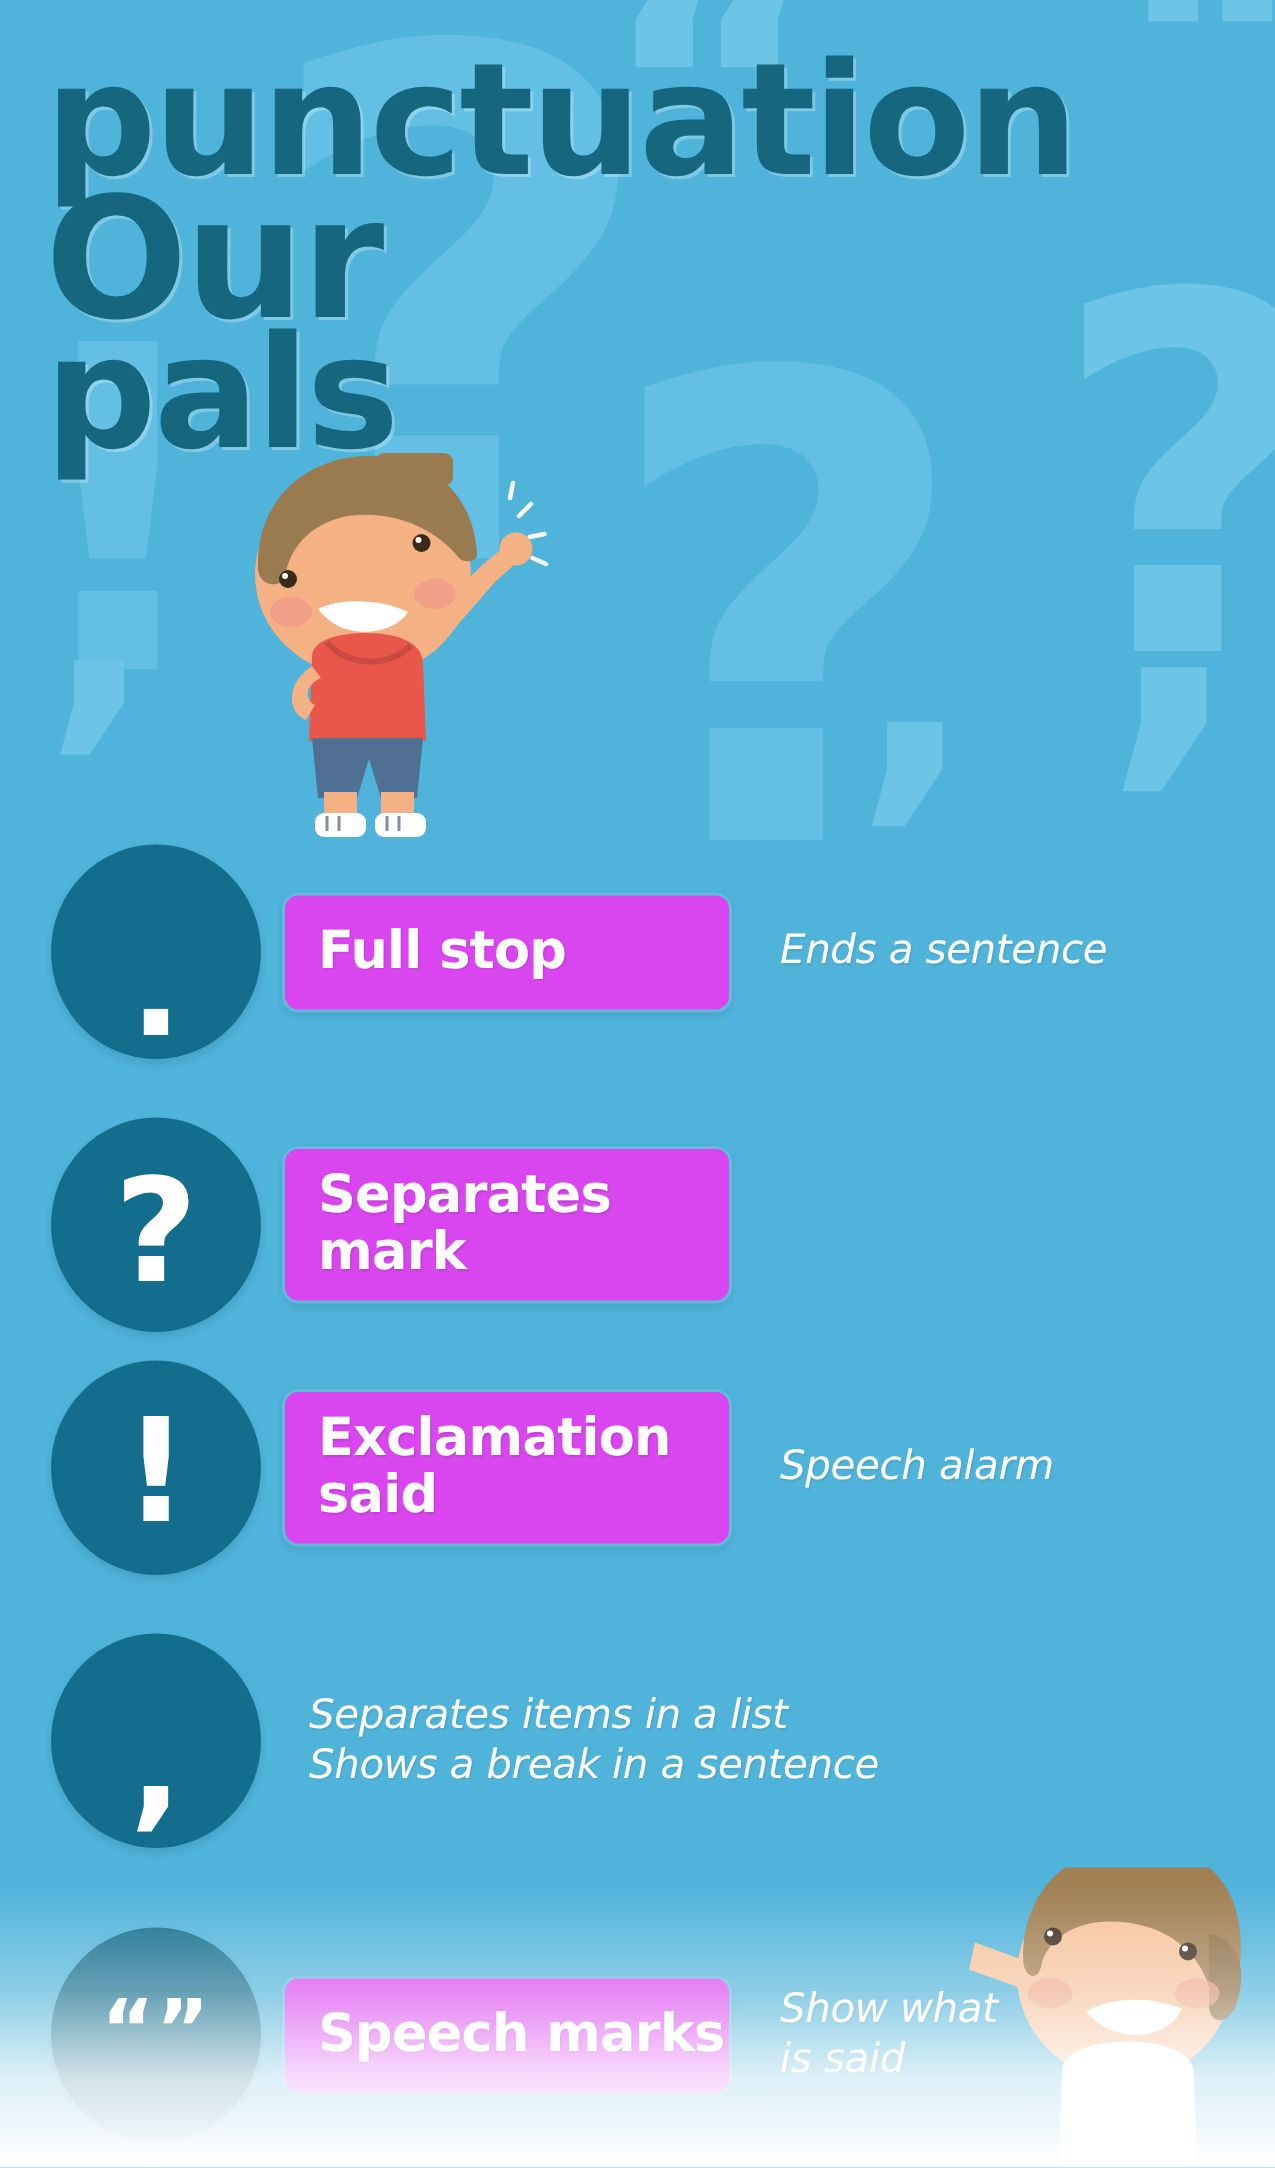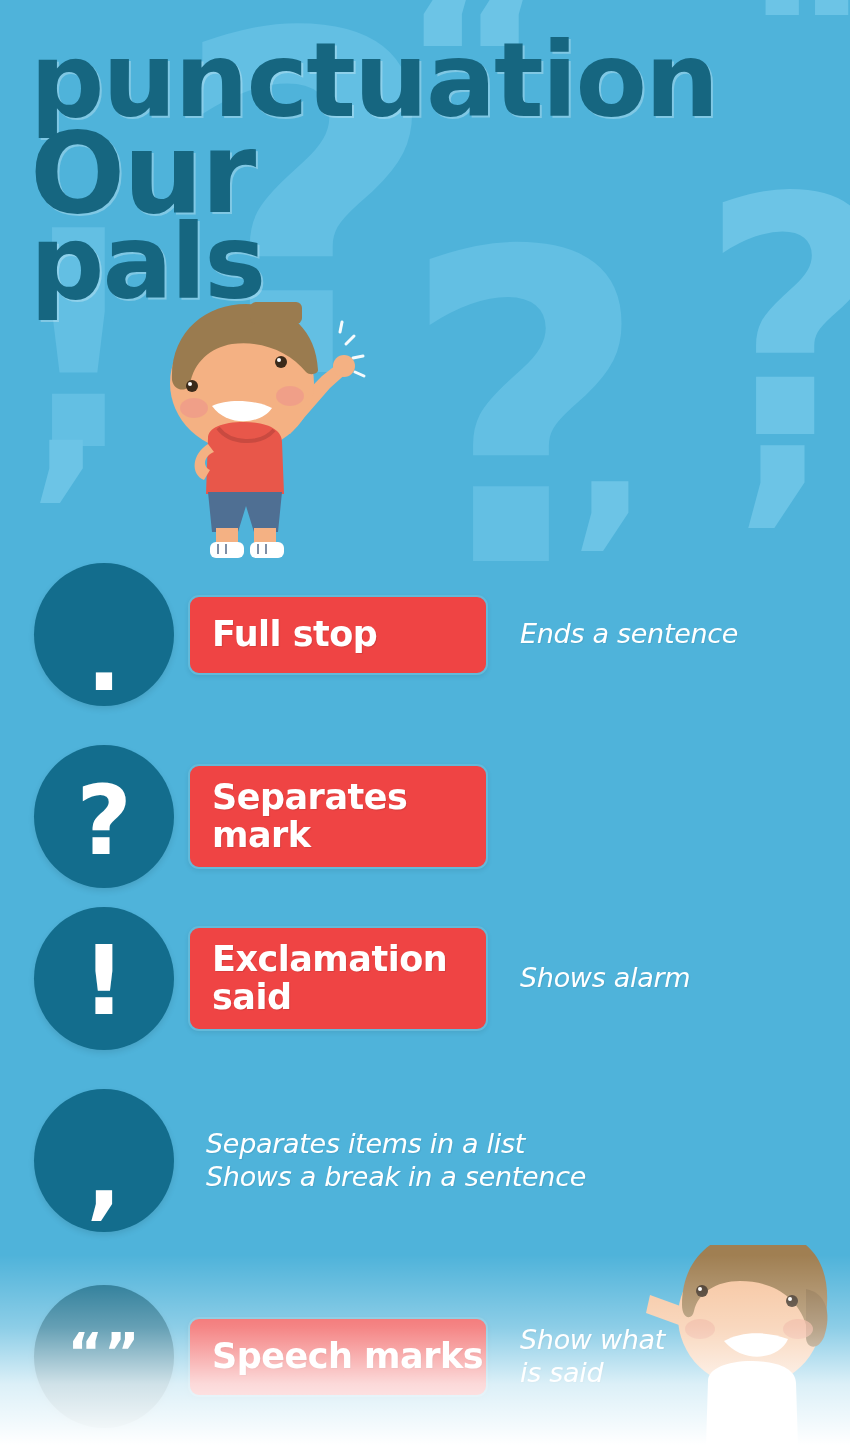--- a/index.html
+++ b/index.html
@@ -116,21 +116,21 @@
   .g-exclamation { font-size: 96px; transform: translateY(2px); }
   .g-comma       { font-size: 92px; transform: translateY(16px); }
   .g-speech      { font-size: 54px; letter-spacing: 1px; transform: translateY(-4px); }
 
   .label-box {
     flex: 0 0 auto;
     margin-left: 14px;
     width: 300px;
     min-height: 80px;
     box-sizing: border-box;
-    background: #ef4444;
+    background: #d946ef;
     border: 2px solid #63bada;
     border-radius: 11px;
     padding: 13px 0 13px 22px;
     display: flex;
     align-items: center;
     box-shadow: 0 2px 5px rgba(0,0,0,0.08);
   }
   .label-text {
     color: #ffffff;
     font-family: "DejaVu Sans", sans-serif;
@@ -267,21 +267,21 @@
       </div>
     </div>
 
     <div class="row" style="top:344px;">
       <div class="mark-circle">
         <span class="mark-glyph g-exclamation">!</span>
       </div>
       <div class="label-box">
         <span class="label-text">Exclamation said</span>
       </div>
-      <div class="desc">Shows alarm</div>
+      <div class="desc">Speech alarm</div>
     </div>
 
     <div class="row" style="top:526px;">
       <div class="mark-circle">
         <span class="mark-glyph g-comma">,</span>
       </div>
       <div class="desc" style="white-space:pre-line;">Separates items in a list
 Shows a break in a sentence</div>
     </div>
 

